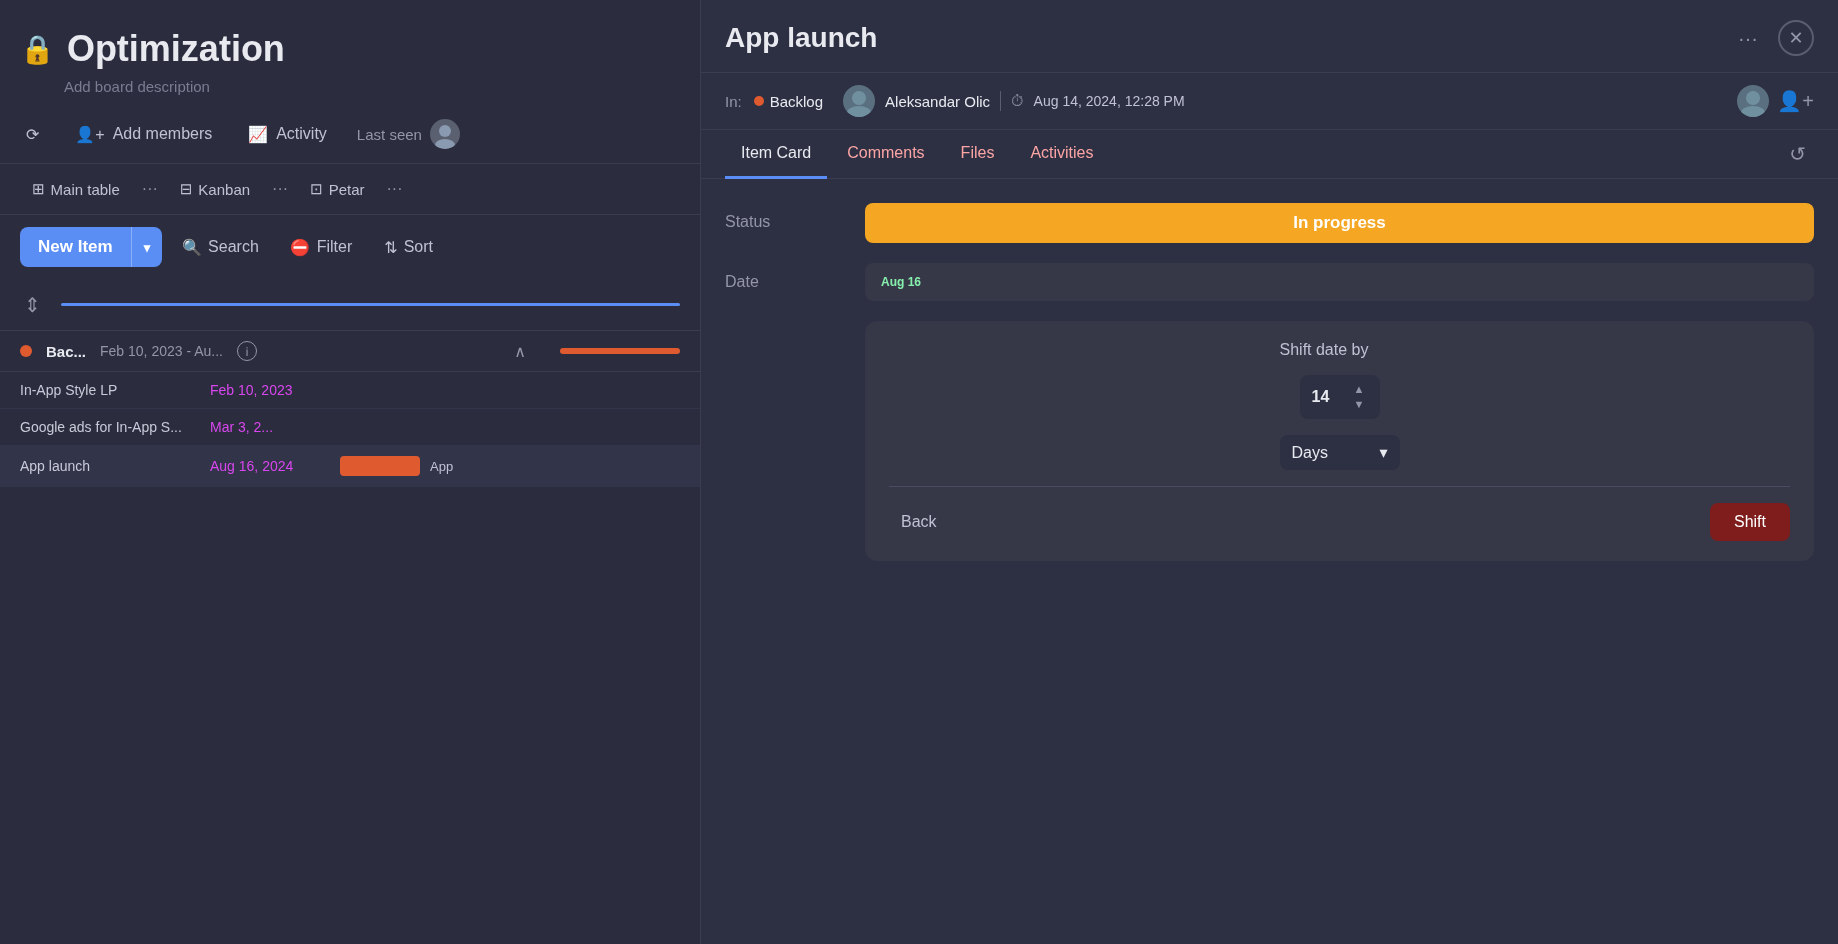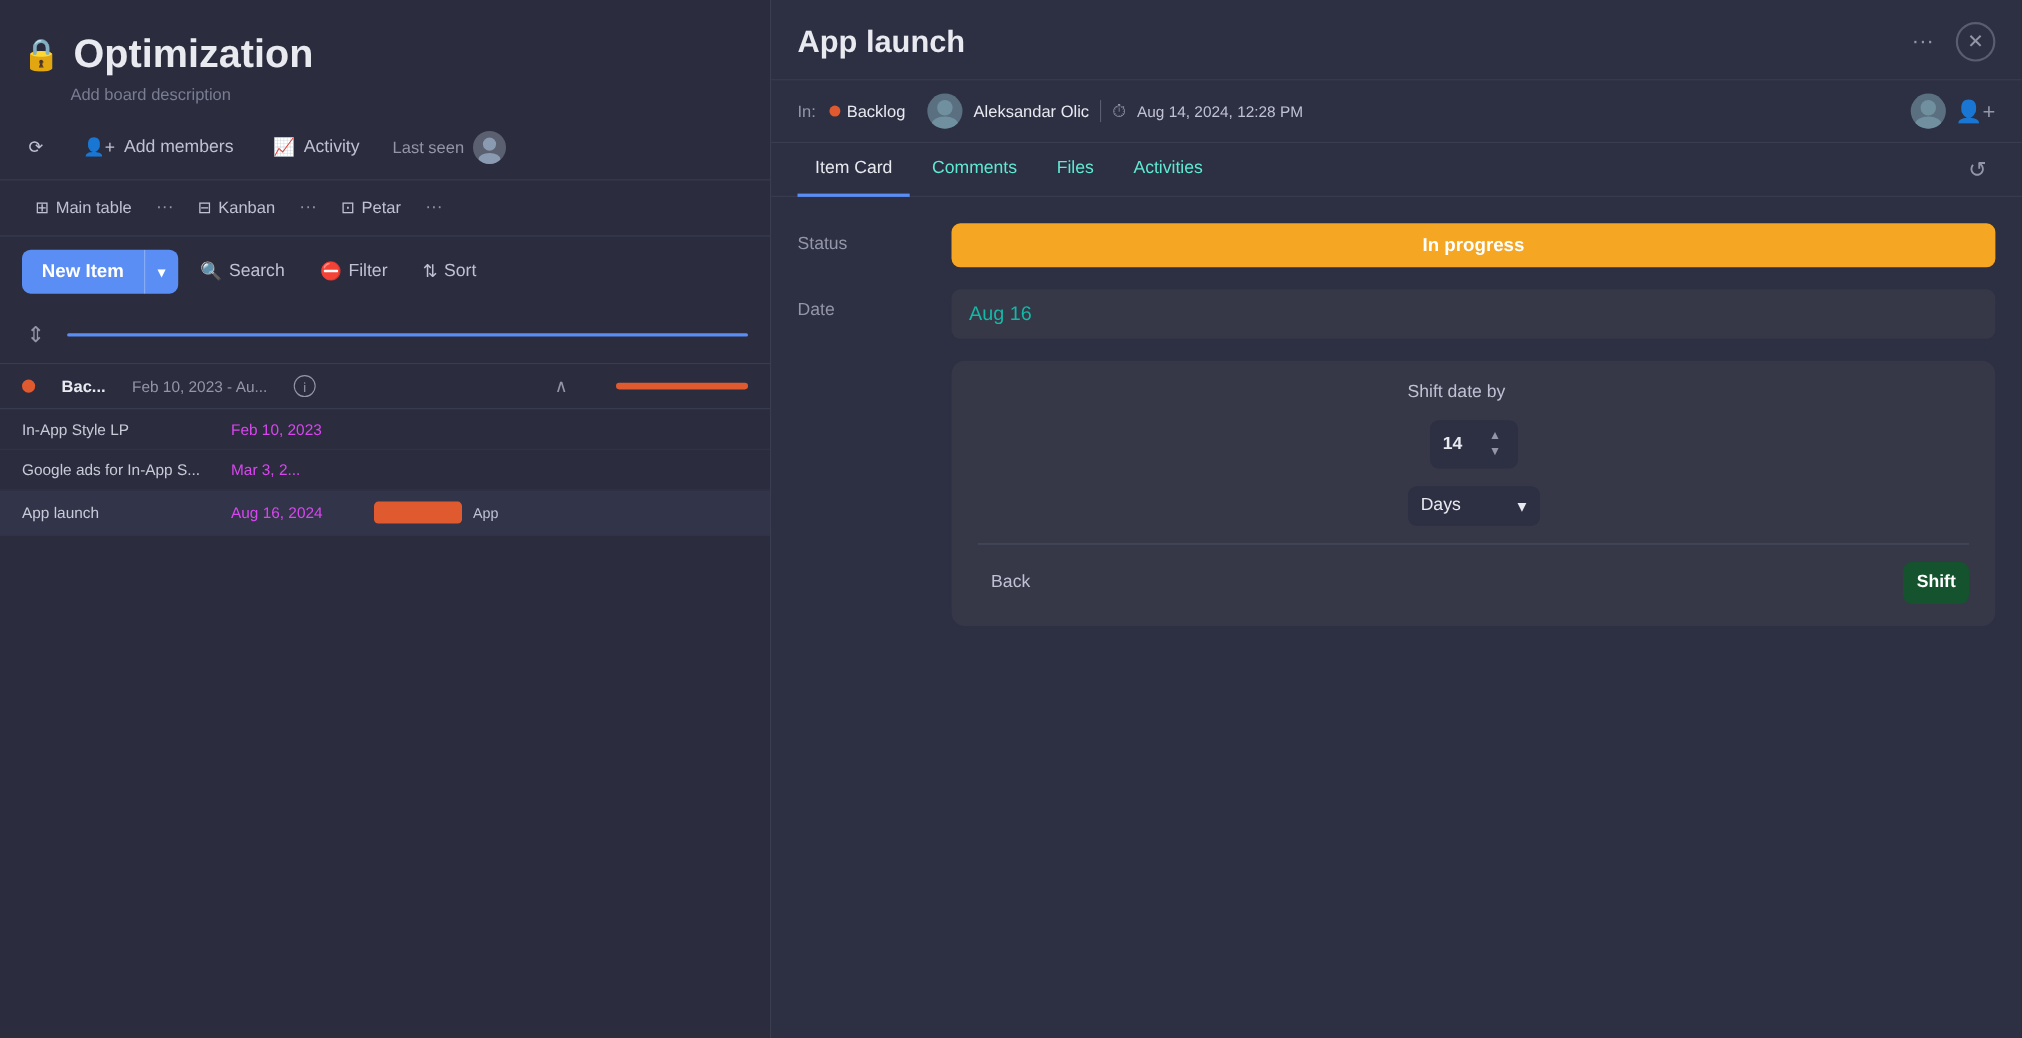--- a/index.html
+++ b/index.html
@@ -182,21 +182,21 @@
 
     .col-resize-icon {
       font-size: 20px;
       color: #9496a8;
       margin-left: 4px;
     }
 
     .group-row {
       display: flex;
       align-items: center;
-      gap: 24px;
+      gap: 14px;
       padding: 10px 20px;
       border-bottom: 1px solid #3a3c50;
       cursor: pointer;
     }
 
     .group-dot {
       width: 12px;
       height: 12px;
       border-radius: 50%;
       background: #e05a30;
@@ -393,21 +393,21 @@
       display: flex;
       align-items: center;
       padding: 0 24px;
       border-bottom: 1px solid #3a3c50;
       gap: 4px;
     }
 
     .tab {
       padding: 14px 16px;
       font-size: 16px;
-      color: #5eead4;
+      color: #fca5a5;
       cursor: pointer;
       border-bottom: 3px solid transparent;
       margin-bottom: -1px;
     }
     .tab.active {
       color: #e8eaf0;
       border-bottom-color: #5b8ef5;
     }
 
     .tab-refresh {
@@ -462,24 +462,25 @@
       border-radius: 8px;
       padding: 12px 16px;
       min-height: 44px;
       width: 100%;
     }
 
     .date-field {
       background: #363848;
       border-radius: 8px;
       padding: 12px 16px;
-      font-size: 18px;
-      color: #14b8a6;
+      font-size: 12px;
+      color: #86efac;
       cursor: pointer;
       width: 100%;
+      font-weight: bold;
     }
 
     
     .shift-popup {
       background: #363848;
       border-radius: 12px;
       padding: 20px 24px;
       margin: 0 0 20px 140px;
       position: relative;
     }
@@ -560,27 +561,27 @@
     .back-btn {
       background: none;
       border: none;
       color: #c0c2d4;
       font-size: 16px;
       cursor: pointer;
       padding: 8px 12px;
     }
 
     .shift-btn {
-      background: #14532d;
+      background: #7f1d1d;
       border: none;
       border-radius: 8px;
       color: #fff;
       font-size: 16px;
-      font-weight: 700;
-      padding: 10px 12px;
+      font-weight: 400;
+      padding: 10px 24px;
       cursor: pointer;
     }
 
     
     ::-webkit-scrollbar { width: 6px; }
     ::-webkit-scrollbar-track { background: transparent; }
     ::-webkit-scrollbar-thumb { background: #4a4c62; border-radius: 3px; }
   </style>
 </head>
 <body>

